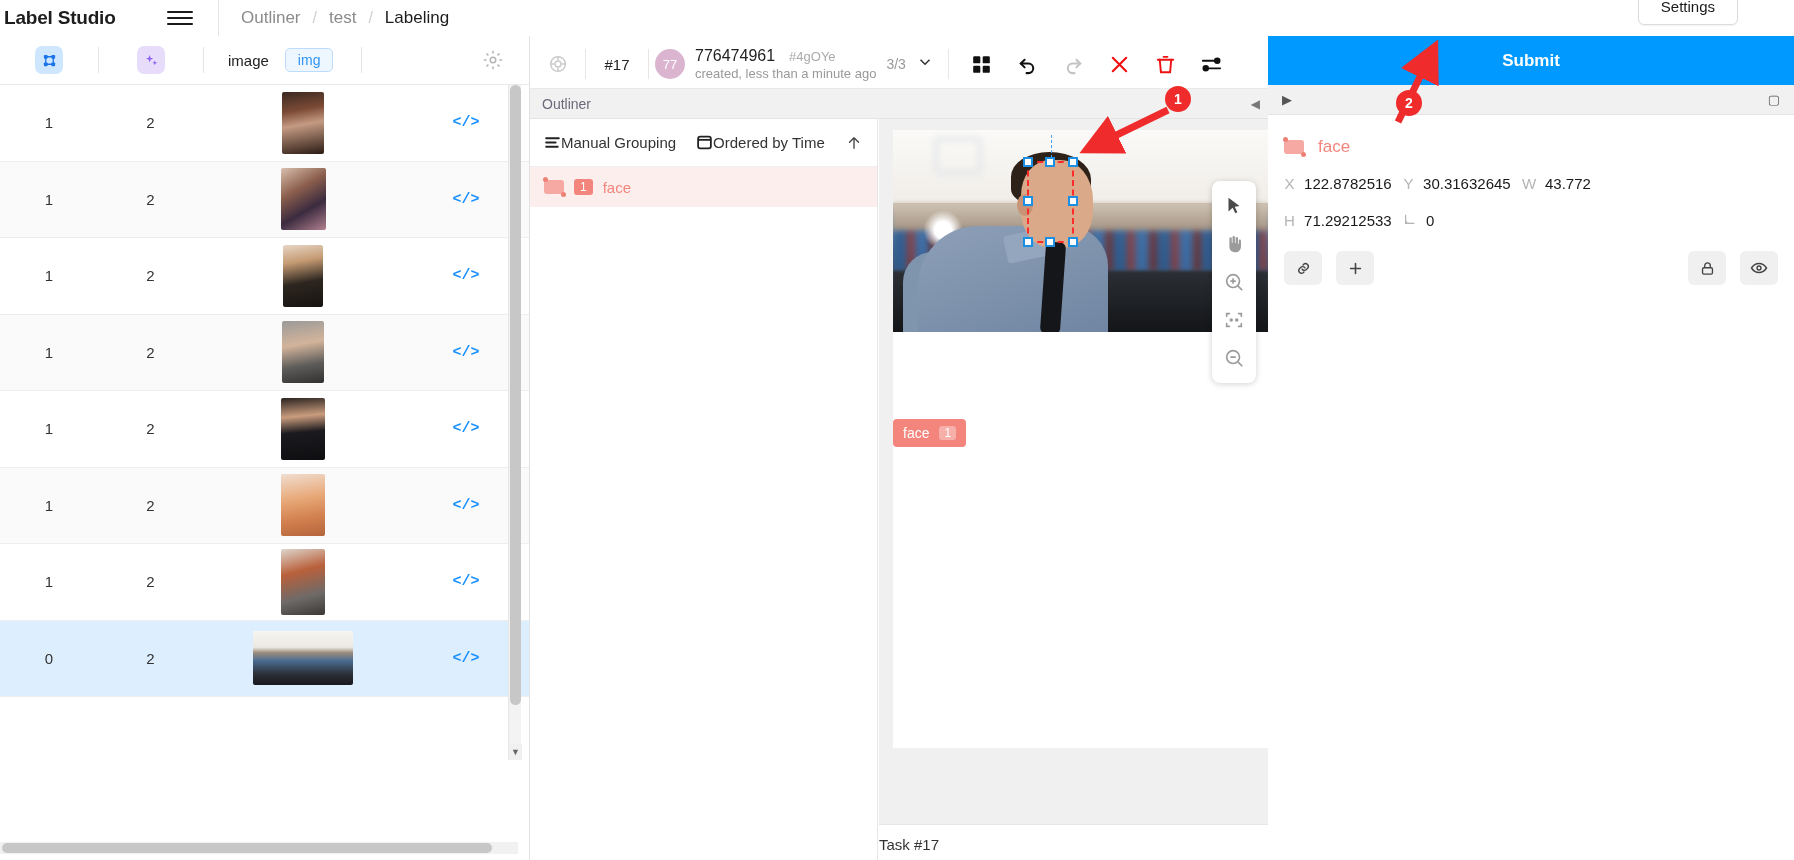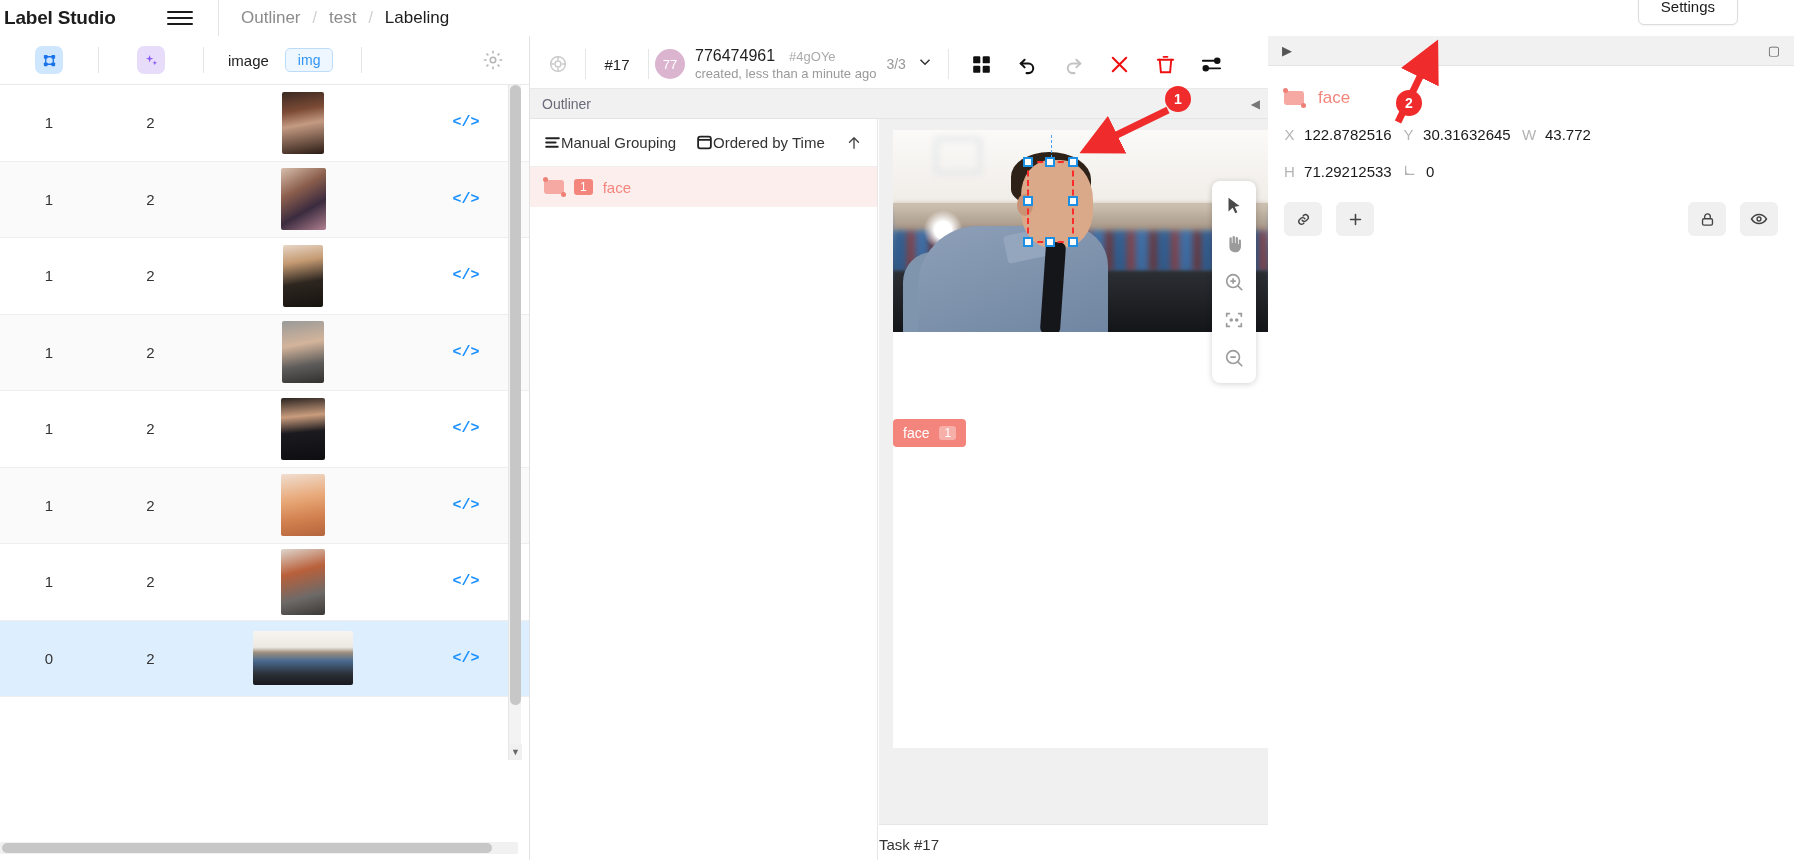--- a/index.html
+++ b/index.html
@@ -536,20 +536,21 @@
               <path d="M8 11h6M16.2 16.2L21 21"></path>
             </svg>
         </div>
       </div>
     </div>
 
     <div class="task-footer">Task #17</div>
   </div>
 
   <div class="right">
+    <div class="submit-btn">Submit</div>
 
     <div class="rp-bar">
       <span>▶</span>
       <span class="right-ico">▢</span>
     </div>
 
     <div class="rp-region">
       <span class="region-swatch"></span>
       <span class="lbl">face</span>
     </div>

